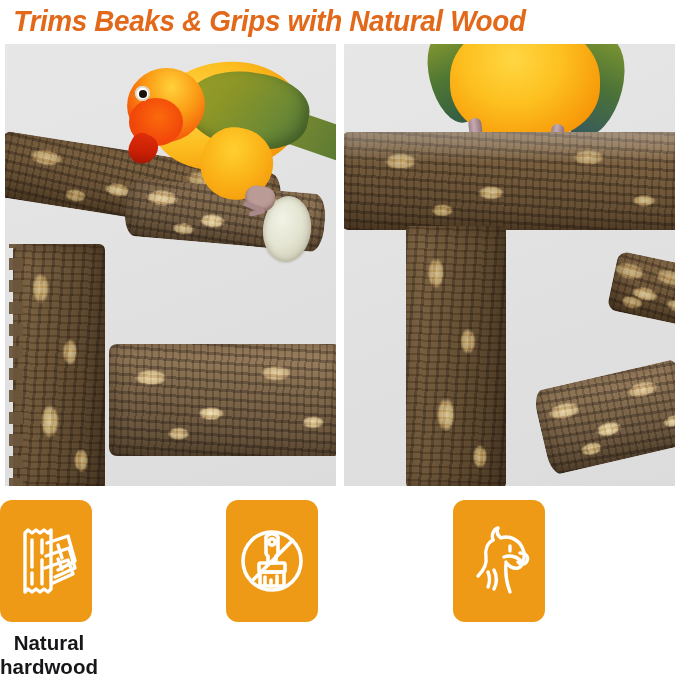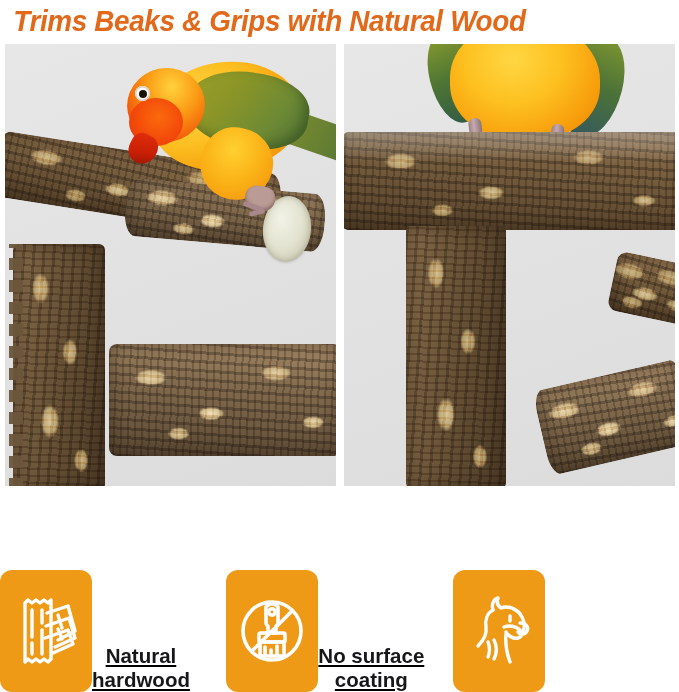--- a/index.html
+++ b/index.html
@@ -297,23 +297,22 @@
   .feature-row {
     position: absolute;
     left: 0; top: 500px;
     width: 679px;
     height: 192px;
     display: flex;
   }
   .feature {
     flex: 1 1 0;
     display: flex;
-    flex-direction: row;
-    align-items: flex-end;
-    text-decoration: underline;
+    flex-direction: column;
+    align-items: flex-start;
   }
   .tile {
     width: 92px;
     height: 122px;
     border-radius: 12px;
     background: #EF9A16;
     display: flex;
     align-items: center;
     justify-content: center;
   }
@@ -429,22 +428,20 @@
           <path d="M24 47 L48 47 L48 61 L24 61 Z"></path>
           <path d="M29 52 L29 61"></path>
           <path d="M35 55 L35 61"></path>
           <path d="M41 51 L41 61"></path>
 
           <circle cx="36" cy="36" r="29"></circle>
           <path d="M15.5 56.5 L56.5 15.5"></path>
         </svg>
       </span>
     </div>
-    <div class="feature-label">No surface
-coating</div>
   </div>
 
   <div class="feature">
     <div class="tile">
       <span>
         <svg width="72" height="74" viewBox="0 0 72 74" fill="none" stroke="#ffffff" stroke-width="3.4" stroke-linecap="round" stroke-linejoin="round">
 
           <path d="M30 16 C28 10 31 5 35 4 C33 9 35 12 38 14
                    C45 11 55 15 59 23 C62 29 62 33 60 37"></path>
           <path d="M30 16 C24 19 22 26 23 33 C24 40 21 46 15 52"></path>

